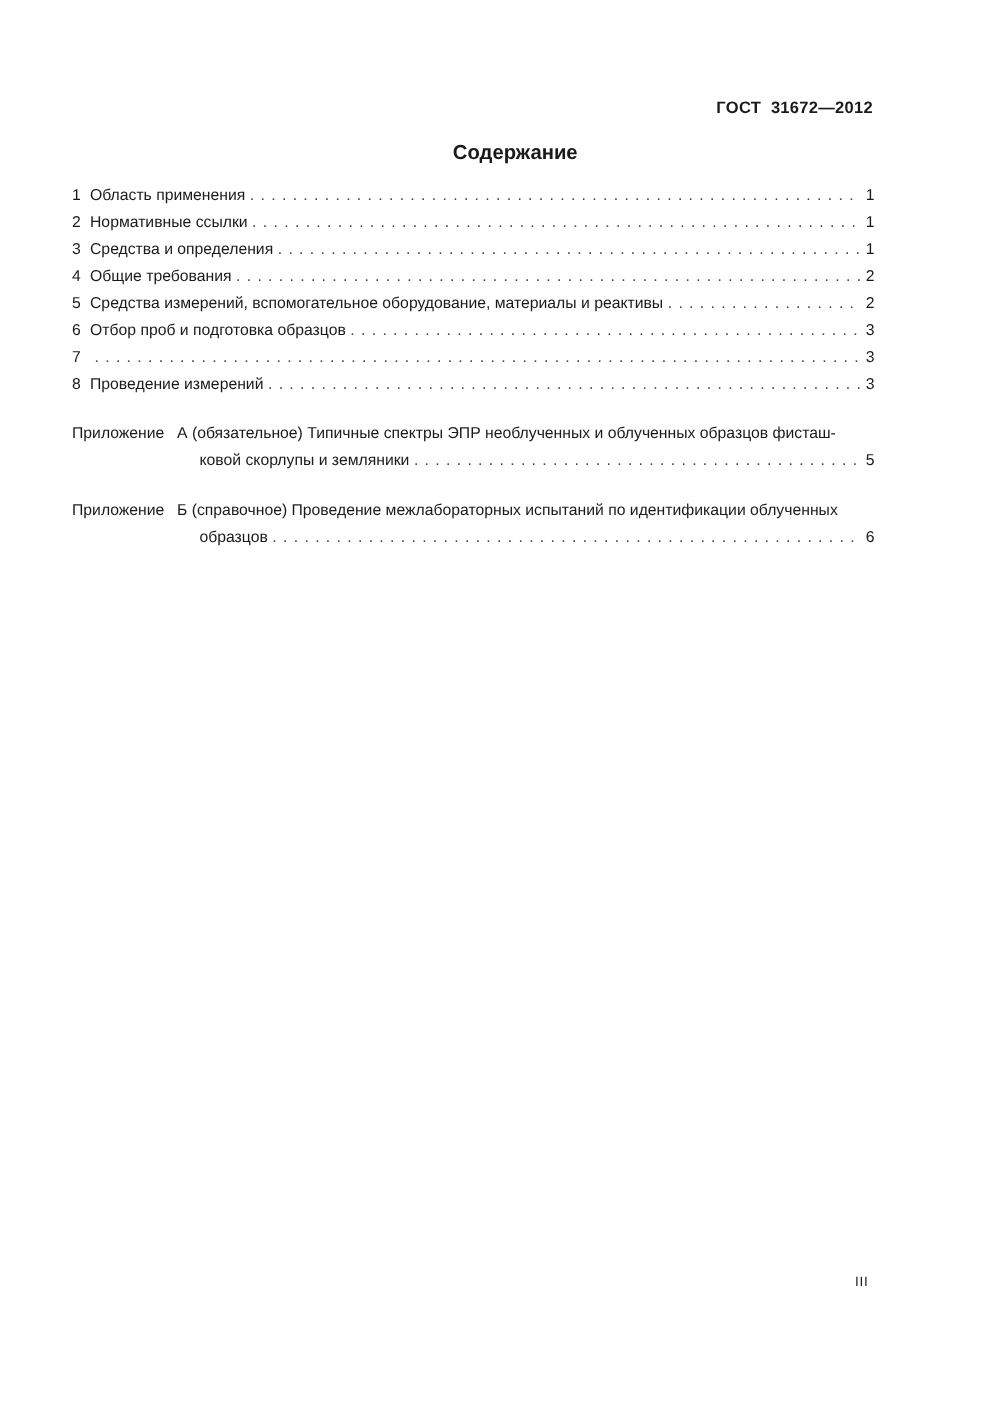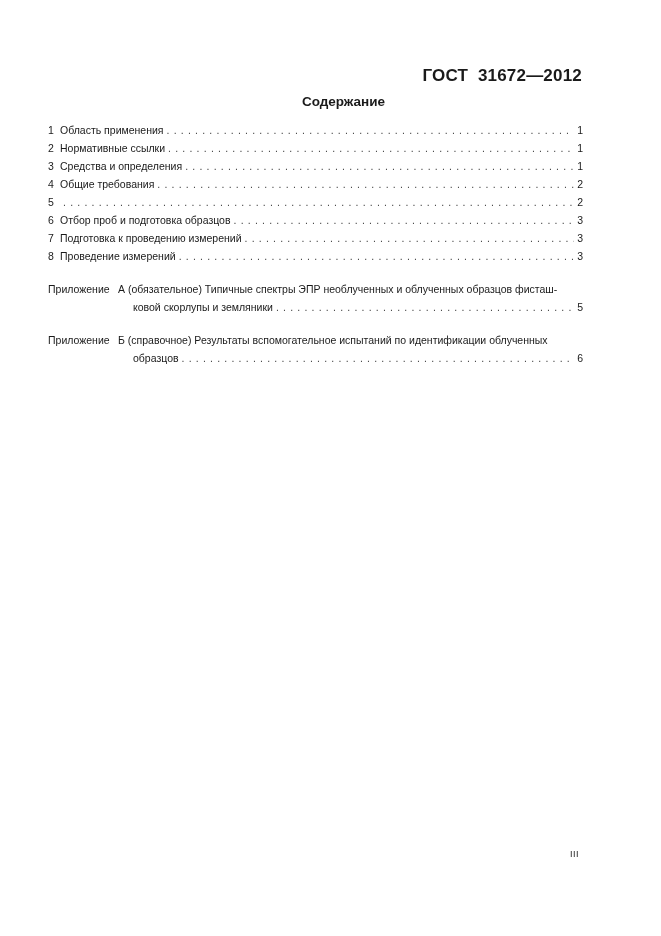--- a/index.html
+++ b/index.html
@@ -12,21 +12,21 @@
       height: 936px;
       position: relative;
       overflow: hidden;
       font-family: "Liberation Sans", "DejaVu Sans", sans-serif;
       color: #1a1a1a;
     }
     .doc-code {
       position: absolute;
       top: 66px;
       right: 79px;
-      font-size: 17px;
+      font-size: 11px;
       font-weight: bold;
       letter-spacing: 0.2px;
       white-space: pre;
     }
     .toc-title {
       position: absolute;
       top: 94px;
       left: 13px;
       width: 661px;
       text-align: center;
@@ -130,32 +130,32 @@
     <span class="toc-page">1</span>
   </div>
   <div class="toc-row">
     <span class="toc-num">4</span>
     <span class="toc-label">Общие требования</span>
     <span class="toc-dots"></span>
     <span class="toc-page">2</span>
   </div>
   <div class="toc-row">
     <span class="toc-num">5</span>
+    <span class="toc-label">Средства измерений, вспомогательное оборудование, материалы и реактивы</span>
     <span class="toc-dots"></span>
     <span class="toc-page">2</span>
   </div>
   <div class="toc-row">
     <span class="toc-num">6</span>
     <span class="toc-label">Отбор проб и подготовка образцов</span>
     <span class="toc-dots"></span>
     <span class="toc-page">3</span>
   </div>
   <div class="toc-row">
     <span class="toc-num">7</span>
-    <span class="toc-label">Подготовка к проведению измерений</span>
     <span class="toc-dots"></span>
     <span class="toc-page">3</span>
   </div>
   <div class="toc-row">
     <span class="toc-num">8</span>
     <span class="toc-label">Проведение измерений</span>
     <span class="toc-dots"></span>
     <span class="toc-page">3</span>
   </div>
 
@@ -167,21 +167,21 @@
     <div class="appendix-line2">
       <span class="toc-label">ковой скорлупы и земляники</span>
       <span class="toc-dots"></span>
       <span class="toc-page">5</span>
     </div>
   </div>
 
   <div class="appendix">
     <div class="appendix-line1">
       <span class="appendix-prefix">Приложение</span>
-      <span class="appendix-text">Б (справочное) Результаты вспомогательное испытаний по идентификации облученных</span>
+      <span class="appendix-text">Б (справочное) Проведение межлабораторных испытаний по идентификации облученных</span>
     </div>
     <div class="appendix-line2">
       <span class="toc-label">образцов</span>
       <span class="toc-dots"></span>
       <span class="toc-page">6</span>
     </div>
   </div>
 </div>
 
 <div class="page-number">III</div>

